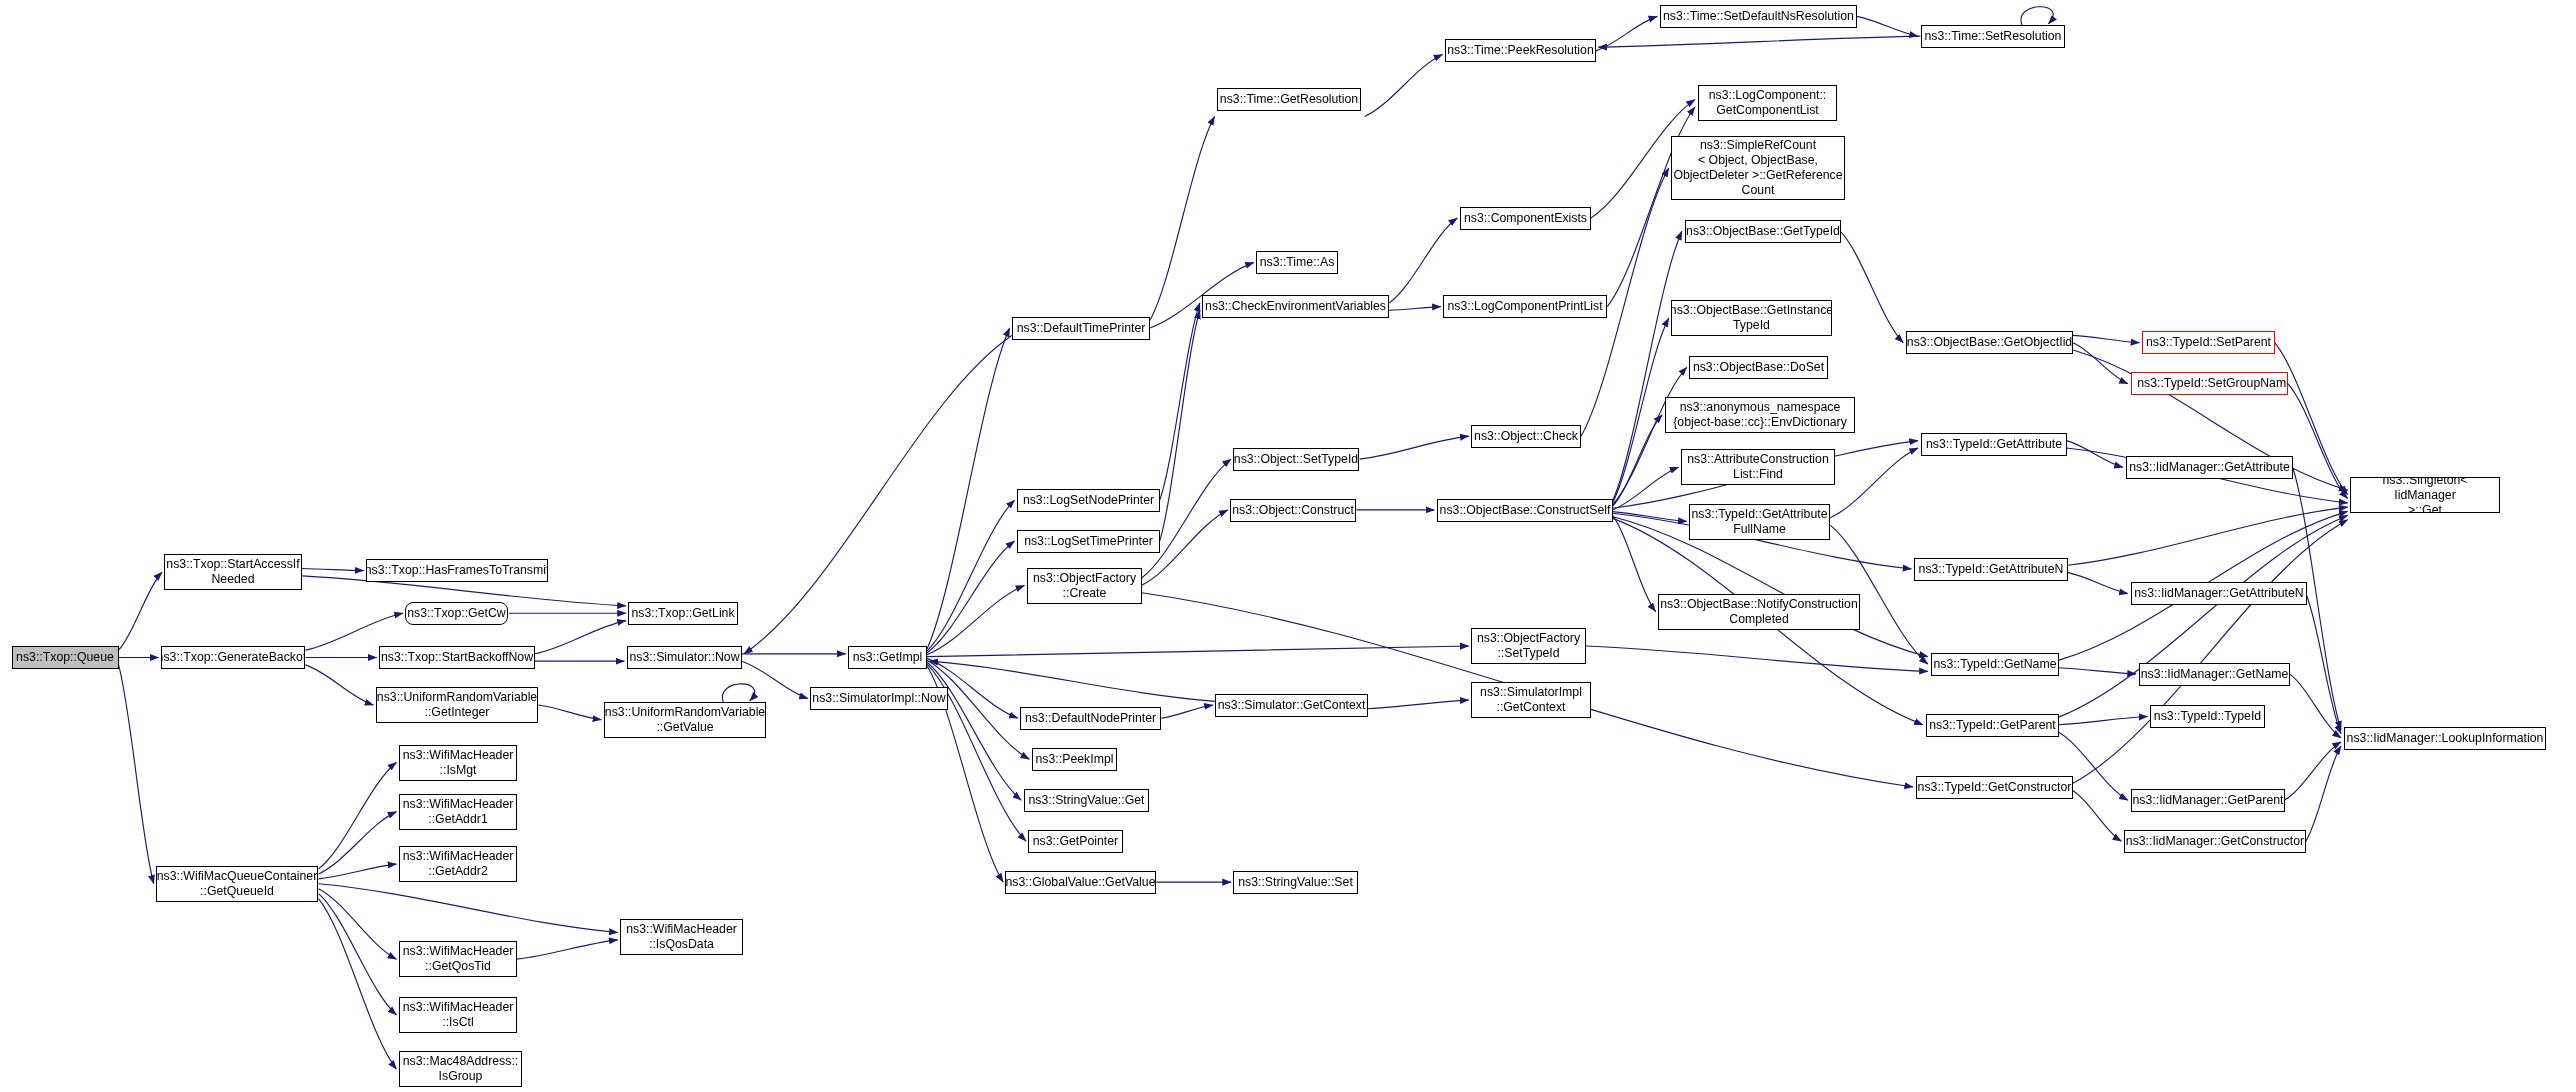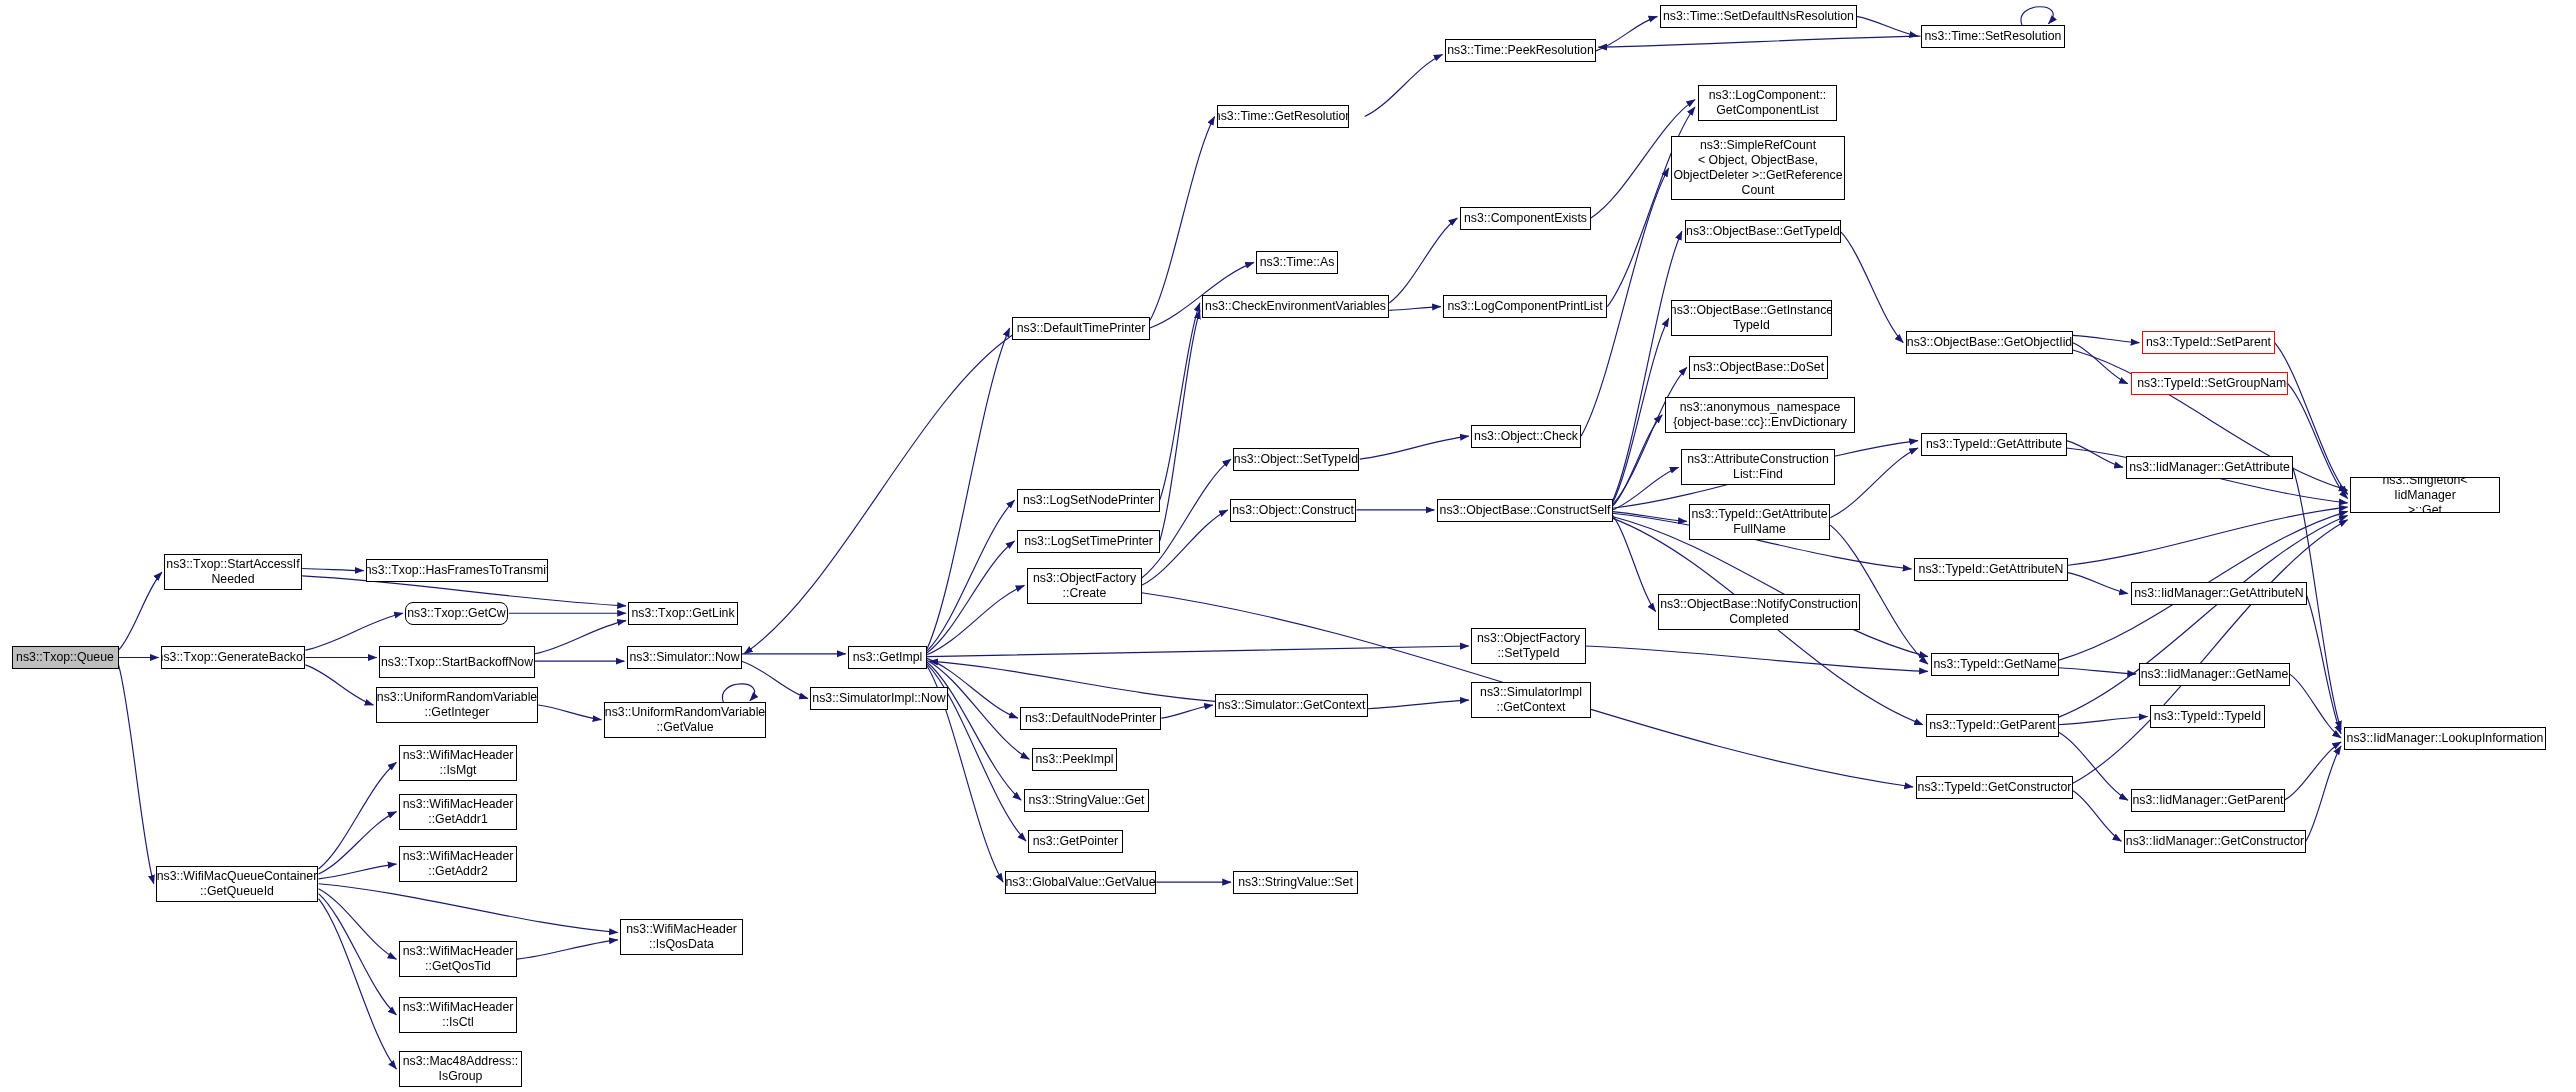--- a/index.html
+++ b/index.html
@@ -119,21 +119,21 @@
       <path d="M 1410 1076 C 1441.85 1076 1469.15 1076 1501 1076" class="edge" marker-end="url(#arrow)"></path>
     </svg>
 <div class="node root" style="left: 11.5px; top: 646px; width: 107px; height: 23px; text-align: center;">ns3::Txop::Queue</div>
     <div class="node" style="left: 164px; top: 554px; width: 138px; height: 36px;">ns3::Txop::StartAccessIf
 Needed</div>
     <div class="node" style="left: 161px; top: 646px; width: 144px; height: 23px;">ns3::Txop::GenerateBackoff</div>
     <div class="node" style="left: 156px; top: 866px; width: 162px; height: 36px;">ns3::WifiMacQueueContainer
 ::GetQueueId</div>
     <div class="node" style="left: 366px; top: 559px; width: 182px; height: 23px;">ns3::Txop::HasFramesToTransmit</div>
     <div class="node" style="left: 405px; top: 602px; width: 103px; height: 23px; border-radius: 8px;">ns3::Txop::GetCw</div>
-    <div class="node" style="left: 379px; top: 646px; width: 156px; height: 32px;">ns3::Txop::StartBackoffNow</div>
+    <div class="node" style="left: 379px; top: 646px; width: 156px; height: 23px;">ns3::Txop::StartBackoffNow</div>
     <div class="node" style="left: 376px; top: 687px; width: 162px; height: 36px;">ns3::UniformRandomVariable
 ::GetInteger</div>
     <div class="node" style="left: 399px; top: 745px; width: 118px; height: 36px;">ns3::WifiMacHeader
 ::IsMgt</div>
     <div class="node" style="left: 399px; top: 794px; width: 118px; height: 36px;">ns3::WifiMacHeader
 ::GetAddr1</div>
     <div class="node" style="left: 399px; top: 846px; width: 118px; height: 36px;">ns3::WifiMacHeader
 ::GetAddr2</div>
     <div class="node" style="left: 399px; top: 941px; width: 118px; height: 36px;">ns3::WifiMacHeader
 ::GetQosTid</div>
@@ -152,21 +152,21 @@
     <div class="node" style="left: 1012px; top: 317px; width: 138px; height: 23px;">ns3::DefaultTimePrinter</div>
     <div class="node" style="left: 1017px; top: 489px; width: 143px; height: 23px;">ns3::LogSetNodePrinter</div>
     <div class="node" style="left: 1017px; top: 530px; width: 143px; height: 23px;">ns3::LogSetTimePrinter</div>
     <div class="node" style="left: 1027px; top: 568px; width: 115px; height: 36px;">ns3::ObjectFactory
 ::Create</div>
     <div class="node" style="left: 1020px; top: 707px; width: 141px; height: 23px;">ns3::DefaultNodePrinter</div>
     <div class="node" style="left: 1032px; top: 748px; width: 85px; height: 23px;">ns3::PeekImpl</div>
     <div class="node" style="left: 1024px; top: 789px; width: 125px; height: 23px;">ns3::StringValue::Get</div>
     <div class="node" style="left: 1028px; top: 830px; width: 95px; height: 23px;">ns3::GetPointer</div>
     <div class="node" style="left: 1005px; top: 871px; width: 151px; height: 23px;">ns3::GlobalValue::GetValue</div>
-    <div class="node" style="left: 1217px; top: 105px; width: 132px; height: 23px;">ns3::Time::GetResolution</div>
+    <div class="node" style="left: 1217px; top: 88px; width: 144px; height: 23px;">ns3::Time::GetResolution</div>
     <div class="node" style="left: 1256px; top: 251px; width: 82px; height: 23px;">ns3::Time::As</div>
     <div class="node" style="left: 1202px; top: 295px; width: 187px; height: 23px;">ns3::CheckEnvironmentVariables</div>
     <div class="node" style="left: 1233px; top: 448px; width: 126px; height: 23px;">ns3::Object::SetTypeId</div>
     <div class="node" style="left: 1230px; top: 499px; width: 126px; height: 23px;">ns3::Object::Construct</div>
     <div class="node" style="left: 1215px; top: 694px; width: 153px; height: 23px;">ns3::Simulator::GetContext</div>
     <div class="node" style="left: 1233px; top: 871px; width: 125px; height: 23px;">ns3::StringValue::Set</div>
     <div class="node" style="left: 1445px; top: 39px; width: 151px; height: 23px;">ns3::Time::PeekResolution</div>
     <div class="node" style="left: 1460px; top: 207px; width: 131px; height: 23px;">ns3::ComponentExists</div>
     <div class="node" style="left: 1443px; top: 295px; width: 164px; height: 23px;">ns3::LogComponentPrintList</div>
     <div class="node" style="left: 1471px; top: 425px; width: 110px; height: 23px;">ns3::Object::Check</div>

